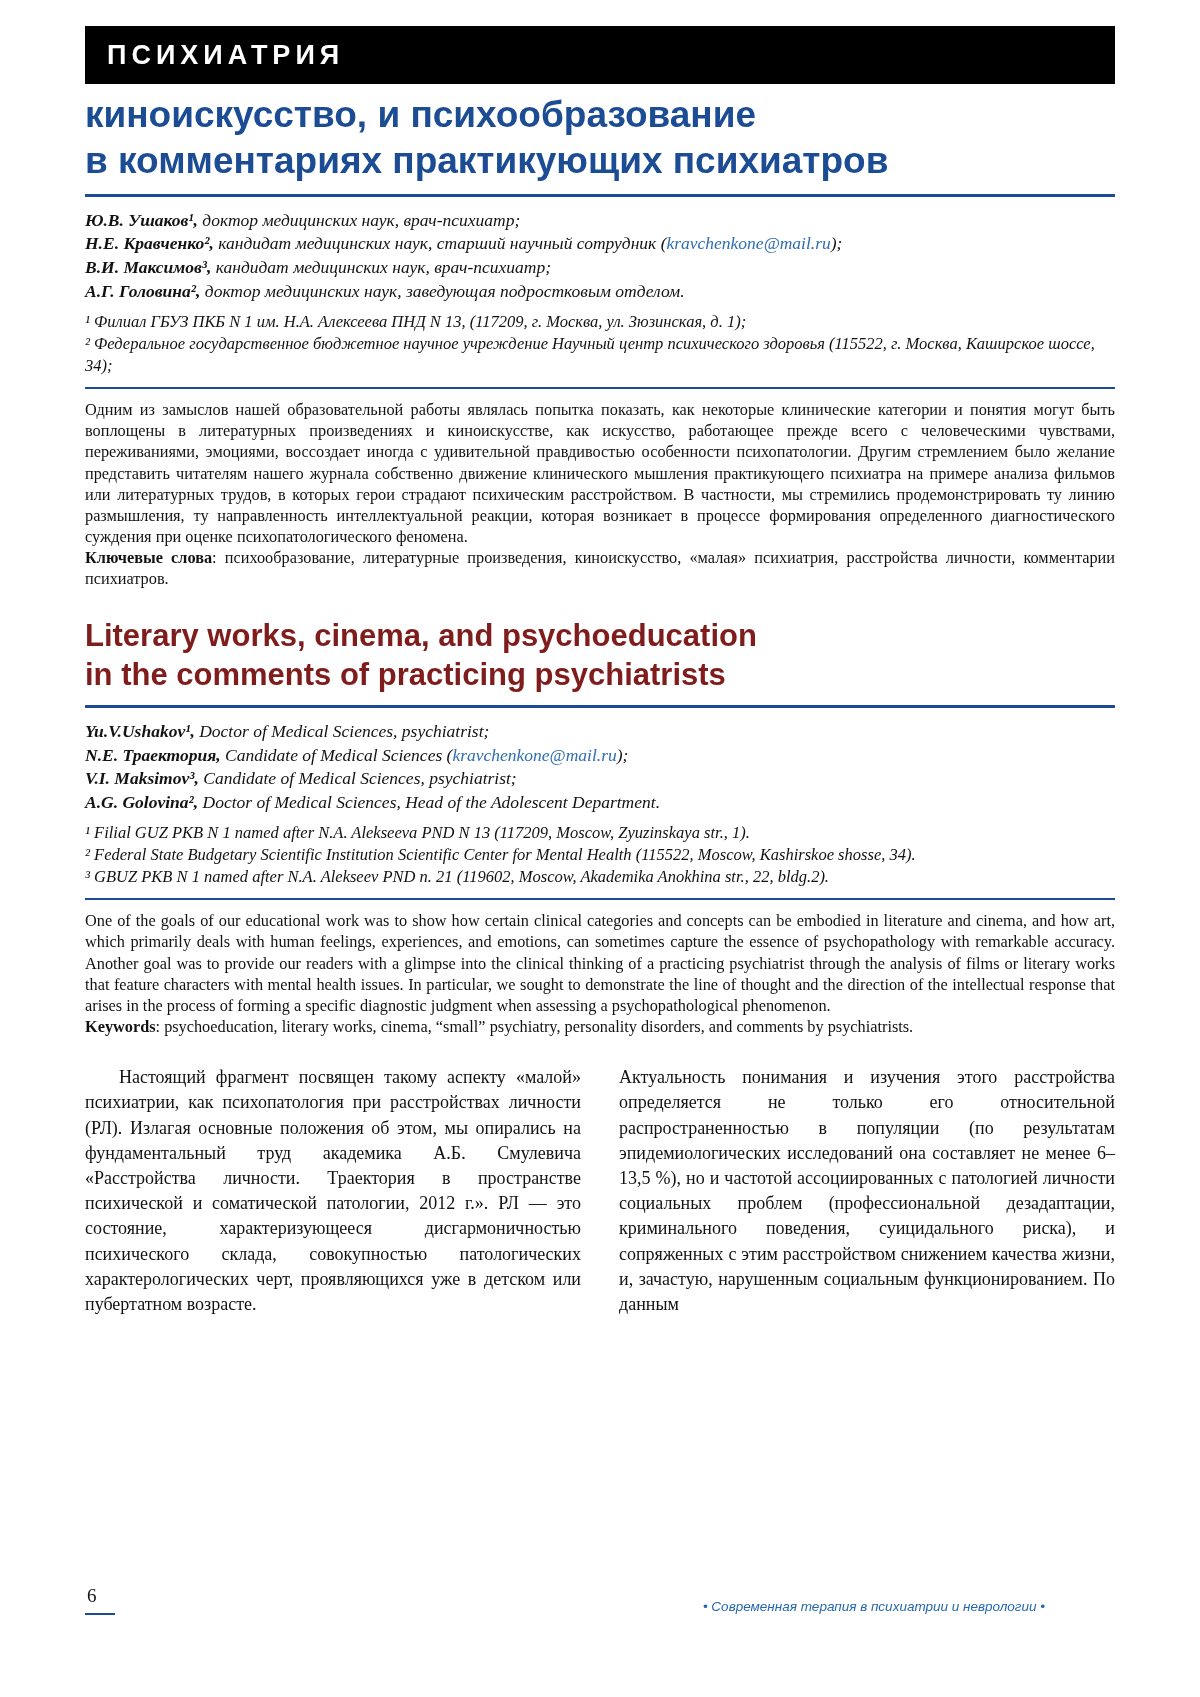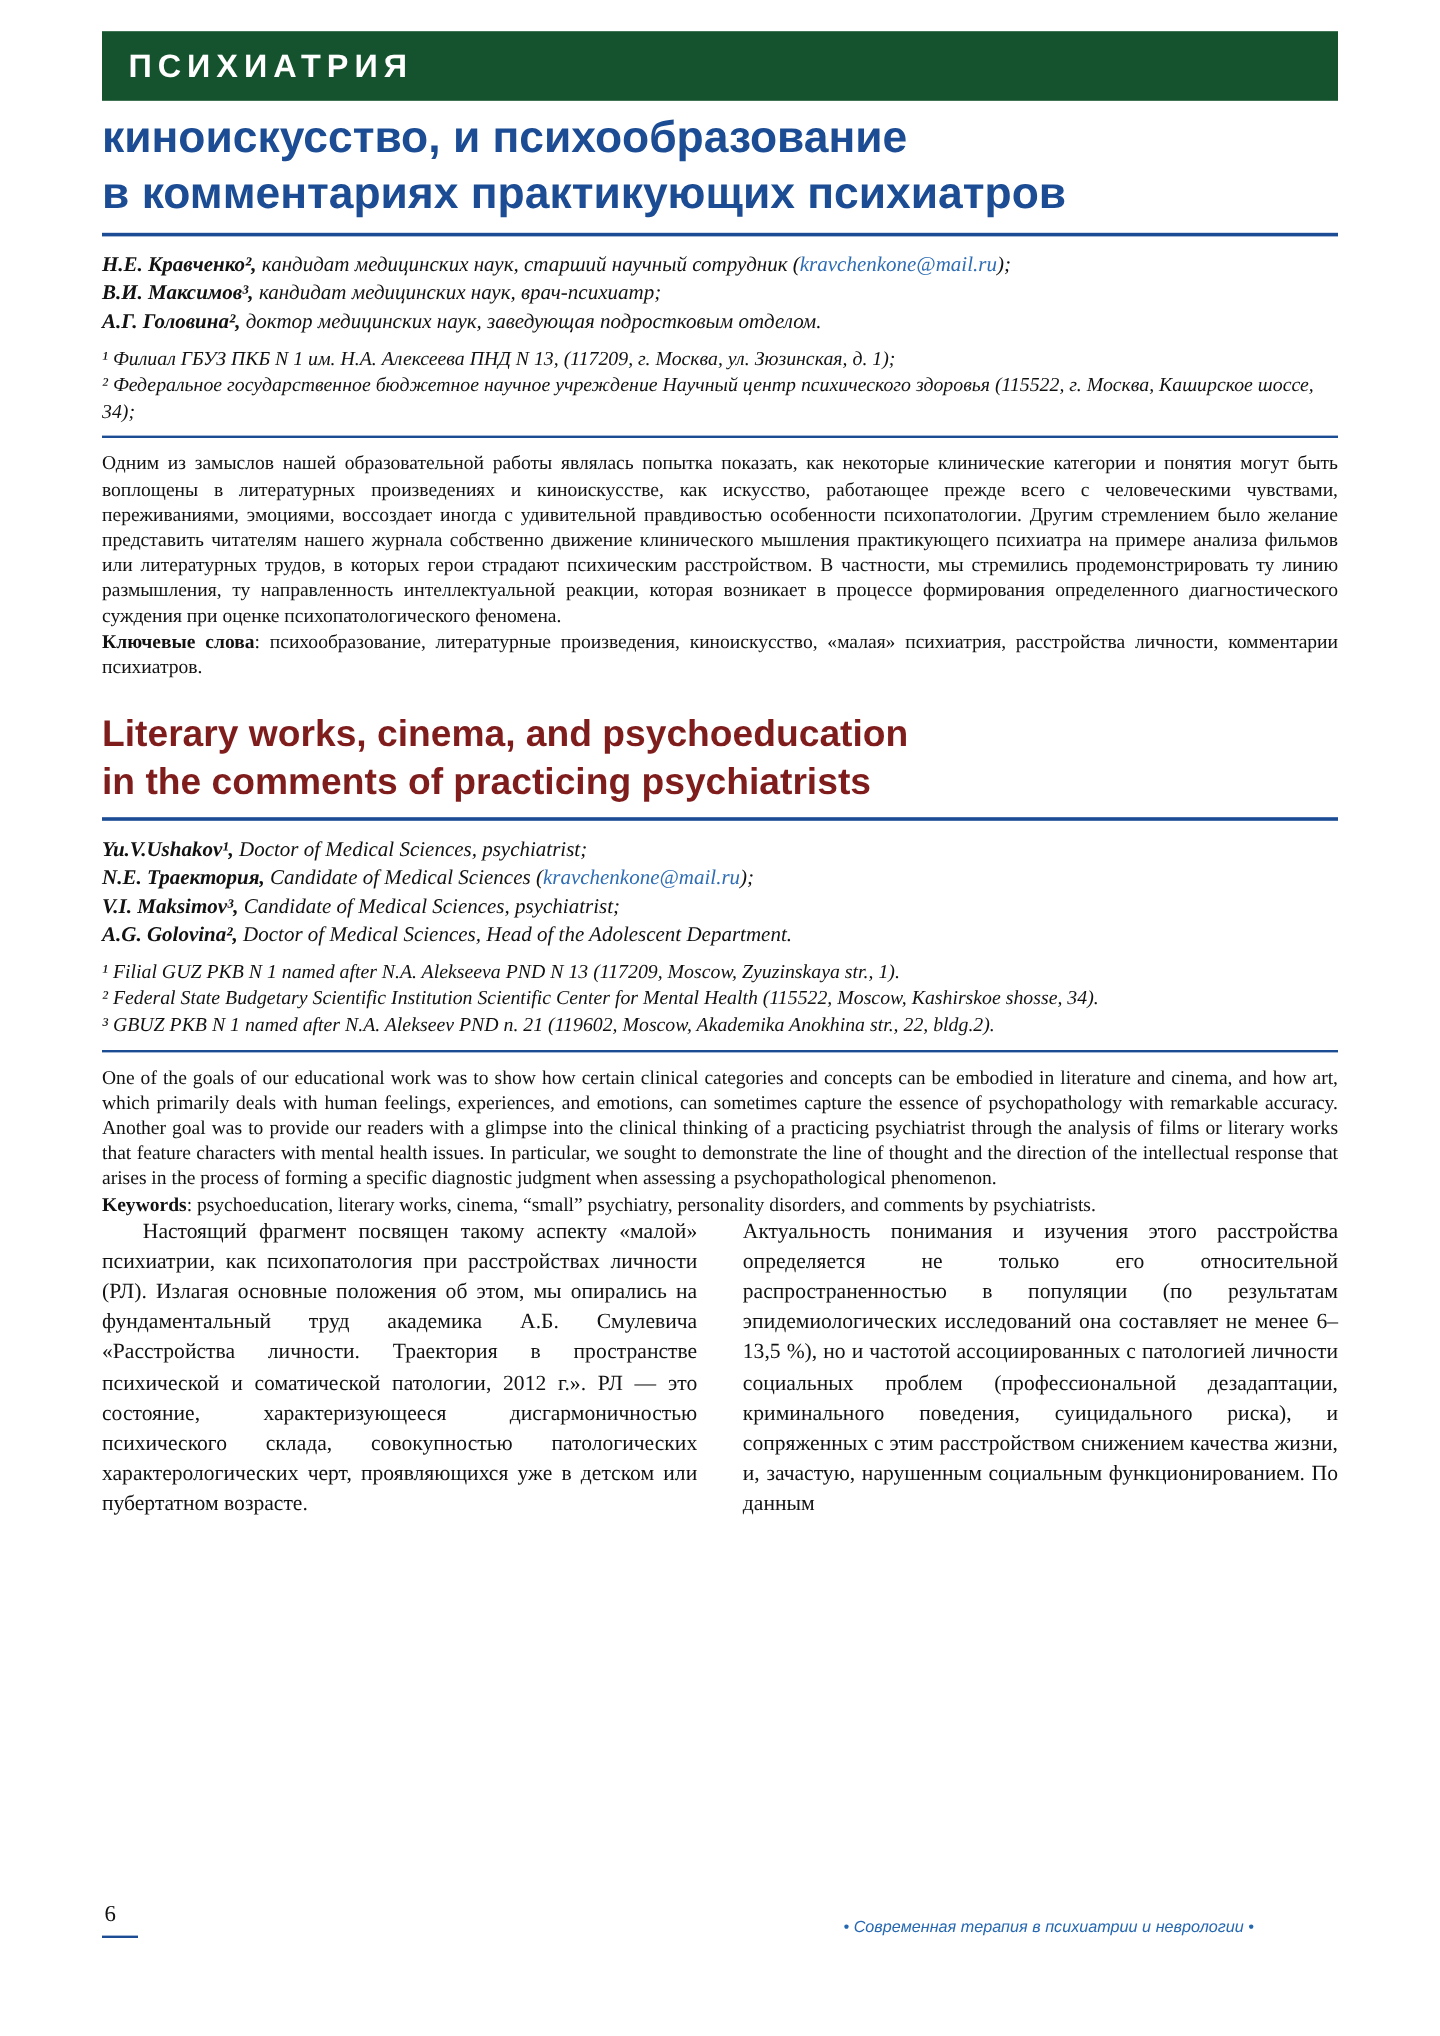--- a/index.html
+++ b/index.html
@@ -8,21 +8,21 @@
     background: #ffffff;
     font-family: "Liberation Serif", serif;
     color: #121212;
     position: relative;
     overflow: hidden;
   }
   .page { padding: 26px 85px 0 85px; }
 
   
   .band {
-    background: #14532d;
+    background: #000000;
     height: 58px;
     display: flex;
     align-items: center;
   }
   .band-label {
     color: #ffffff;
     font-family: "Liberation Sans", sans-serif;
     font-weight: bold;
     font-size: 27px;
     letter-spacing: 5px;
@@ -67,20 +67,21 @@
     line-height: 1.3;
     text-align: justify;
     margin: 0;
   }
   .kw { font-size: 16.3px; line-height: 1.3; text-align: justify; margin: 0; }
   .kw-label { font-weight: bold; }
 
   .body-cols {
     display: flex;
     gap: 38px;
+    margin-top: 28px;
     justify-content: space-between;
   }
   .col {
     flex: 1;
     font-size: 18px;
     line-height: 1.4;
     text-align: justify;
   }
   .col p { margin: 0; }
   .col-left p { text-indent: 34px; }
@@ -119,20 +120,21 @@
 
 
   <div class="title-ru">
     <div>киноискусство, и психообразование</div>
     <div>в комментариях практикующих психиатров</div>
   </div>
 
   <hr class="rule-thick">
 
   <div class="authors">
+    <p><span class="author-name">Ю.В. Ушаков¹,</span><span> доктор медицинских наук, врач-психиатр;</span></p>
     <p><span class="author-name">Н.Е. Кравченко²,</span><span> кандидат медицинских наук, старший научный сотрудник (</span><a href="#" class="email-link">kravchenkone@mail.ru</a><span>);</span></p>
     <p><span class="author-name">В.И. Максимов³,</span><span> кандидат медицинских наук, врач-психиатр;</span></p>
     <p><span class="author-name">А.Г. Головина²,</span><span> доктор медицинских наук, заведующая подростковым отделом.</span></p>
   </div>
 
   <div class="affils">
     <p>¹ Филиал ГБУЗ ПКБ N 1 им. Н.А. Алексеева ПНД N 13, (117209, г. Москва, ул. Зюзинская, д. 1);</p>
     <p>² Федеральное государственное бюджетное научное учреждение Научный центр психического здоровья (115522, г. Москва, Каширское шоссе, 34);</p>
   </div>
 

